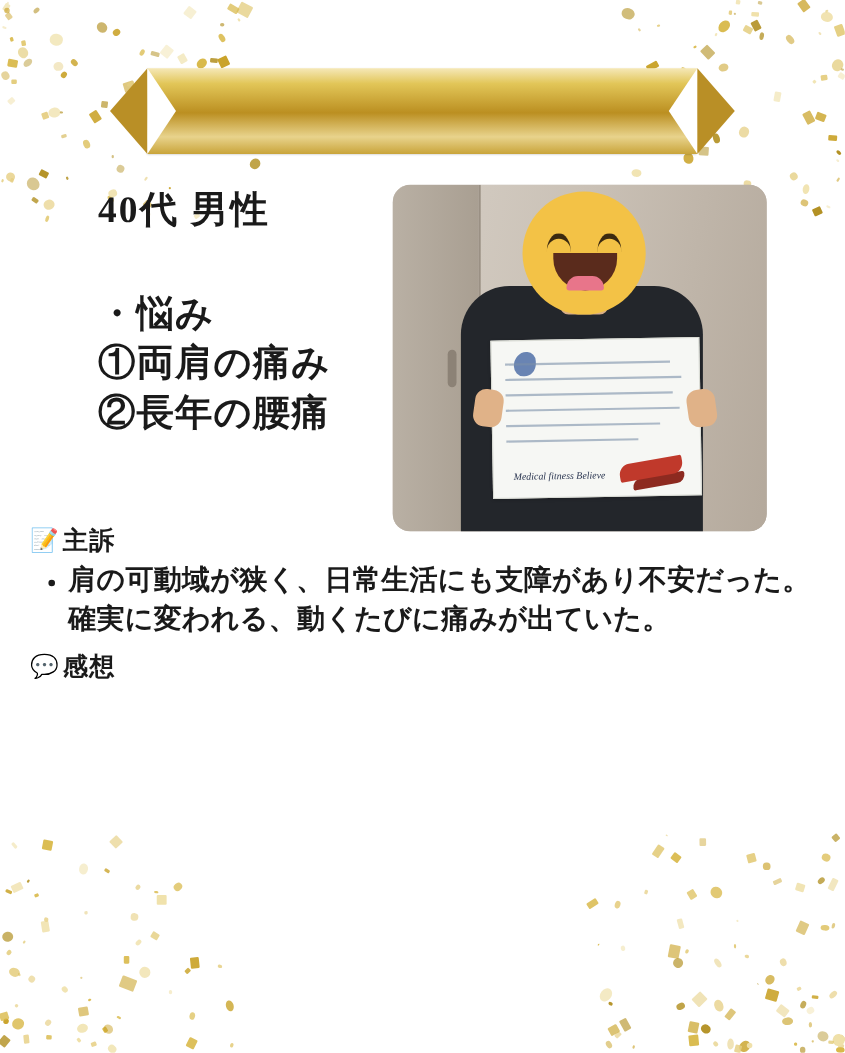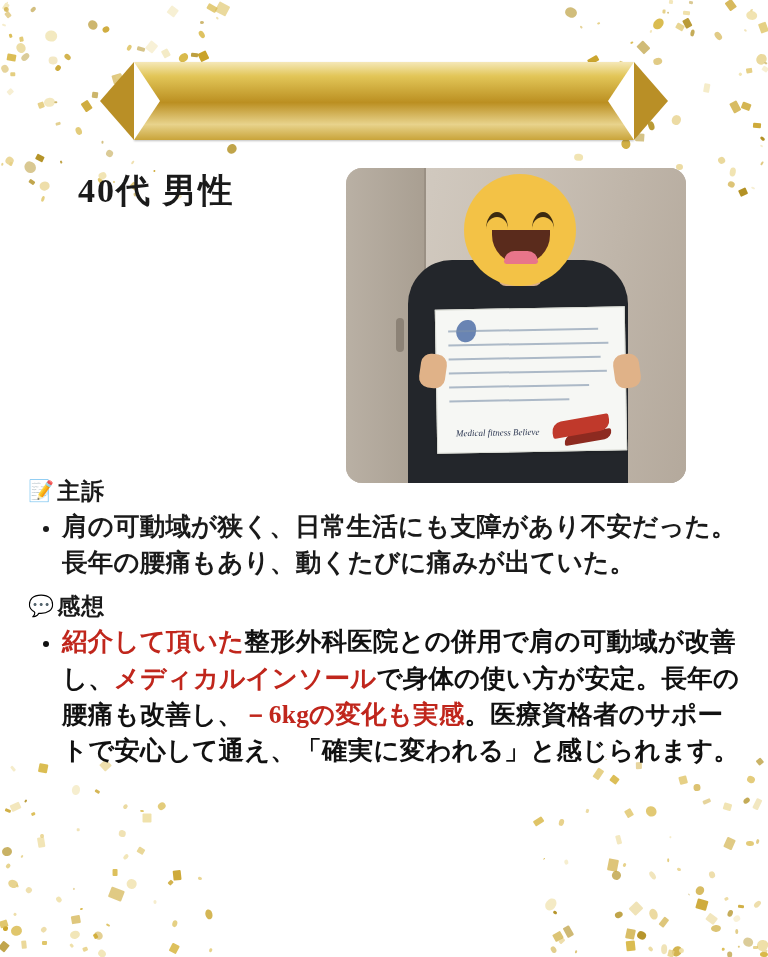--- a/index.html
+++ b/index.html
@@ -90,21 +90,21 @@
     letter-spacing: 6px;
     color: #17181a;
     text-shadow: 1px 1px 0 rgba(255,255,255,.45);
     font-family: "Liberation Serif", "DejaVu Serif", serif;
   }
 
   
   .top-block {
     position: absolute;
     top: 160px;
-    left: 4px;
+    left: 15px;
     width: 696px;
     height: 320px;
   }
   .age-gender {
     position: absolute;
     top: 8px;
     left: 74px;
     font-size: 34px;
     font-weight: bold;
     letter-spacing: 2px;
@@ -566,20 +566,25 @@
 <div class="banner-wrap">
   <div class="banner">
     <div class="banner-notch-l"></div>
     <div class="banner-notch-r"></div>
   </div>
 </div>
 
 <div class="top-block">
   <div class="age-gender">40代 男性</div>
 
+  <div class="trouble-list">
+    <div>・悩み</div>
+    <div>①両肩の痛み</div>
+    <div>②長年の腰痛</div>
+  </div>
 
   <div class="photo">
     <div class="wall"></div>
     <div class="door">
         <div class="handle"></div>
       </div>
     <div class="body"></div>
     <div class="neck"></div>
     <div class="face"></div>
     <div class="eye l"></div>
@@ -603,29 +608,24 @@
 </div>
 
 <div class="sections">
 
   <div class="sec-1">
     <div class="sec-head">
       <span class="emoji">📝</span>
       <span>主訴</span>
     </div>
     <ul class="bullets">
-      <li>肩の可動域が狭く、日常生活にも支障があり不安だった。長年の腰痛もあり、動くたびに痛みが出ていた。</li>
+      <li>肩の可動域が狭く、日常生活にも支障があり不安だった。確実に変われる、動くたびに痛みが出ていた。</li>
     </ul>
   </div>
 
   <div class="sec-2">
     <div class="sec-head">
       <span class="emoji">💬</span>
       <span>感想</span>
     </div>
-    <ul class="bullets">
-      <li>
-        <span class="hl">紹介して頂いた</span><span>整形外科医院との併用で肩の可動域が改善し、</span><span class="hl">メディカルインソール</span><span>で身体の使い方が安定。長年の腰痛も改善し、</span><span class="hl">－6kgの変化も実感</span><span>。医療資格者のサポートで安心して通え、「確実に変われる」と感じられます。</span>
-      </li>
-    </ul>
   </div>
 
 </div>
 
 </body></html>

